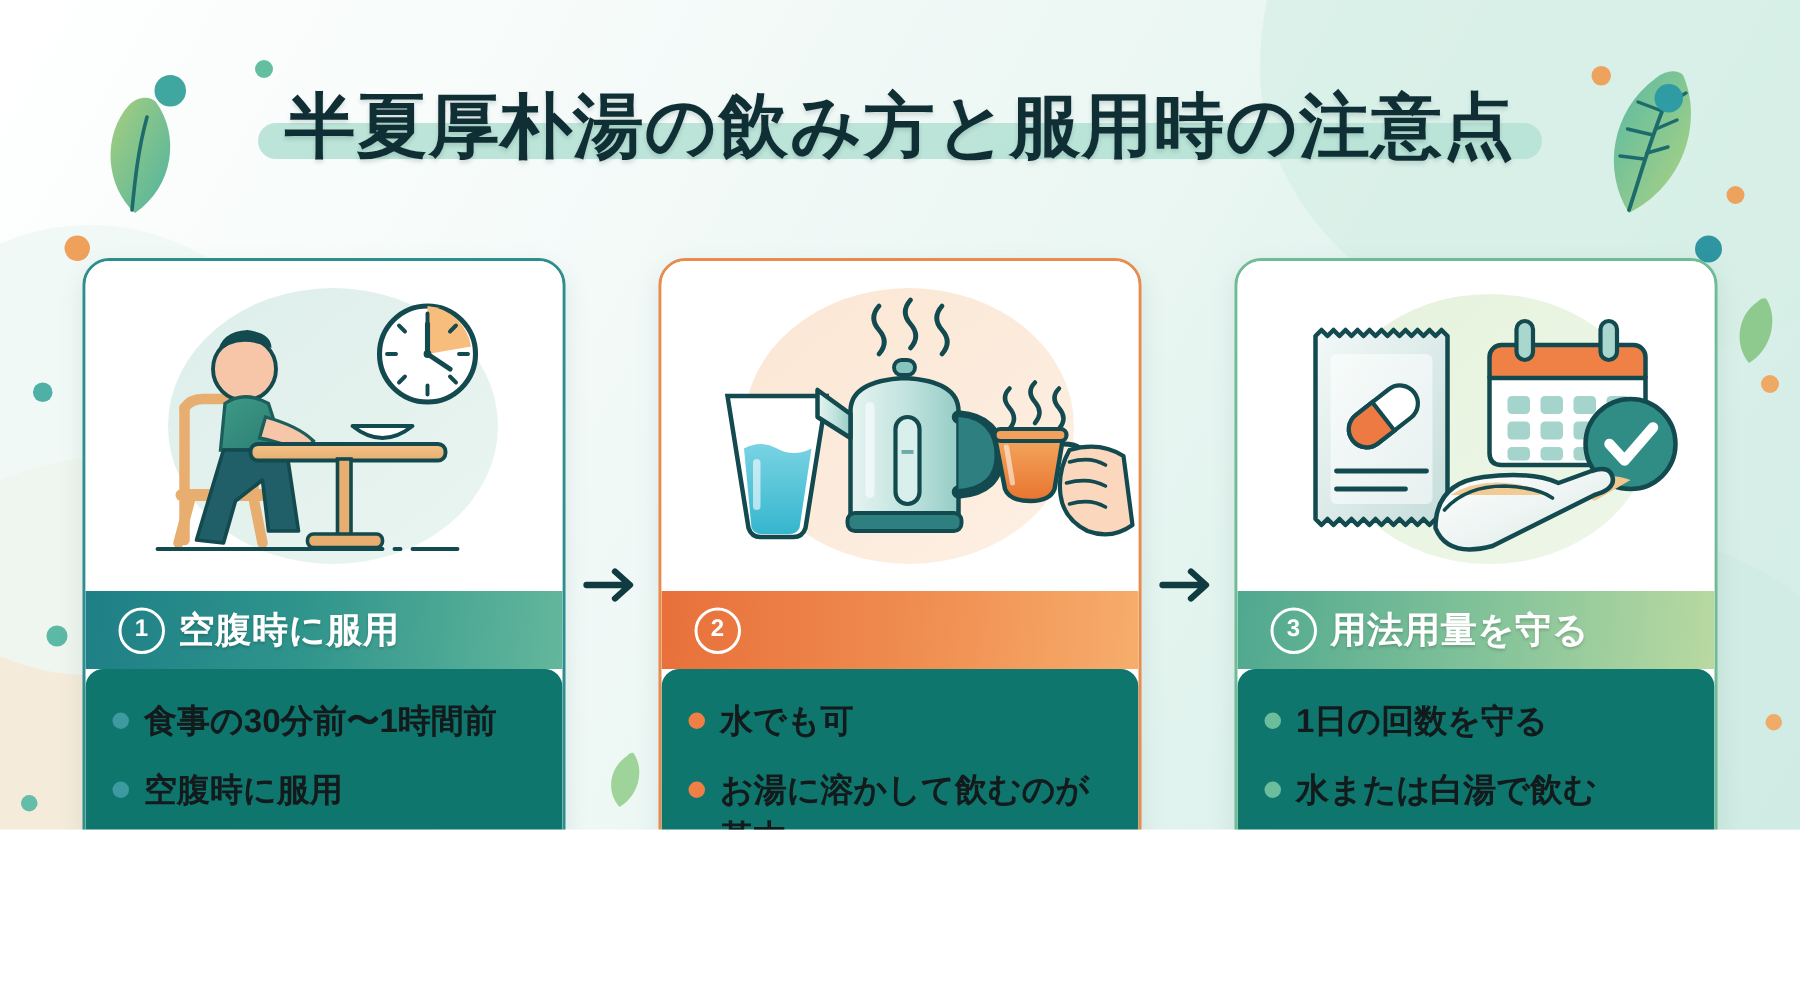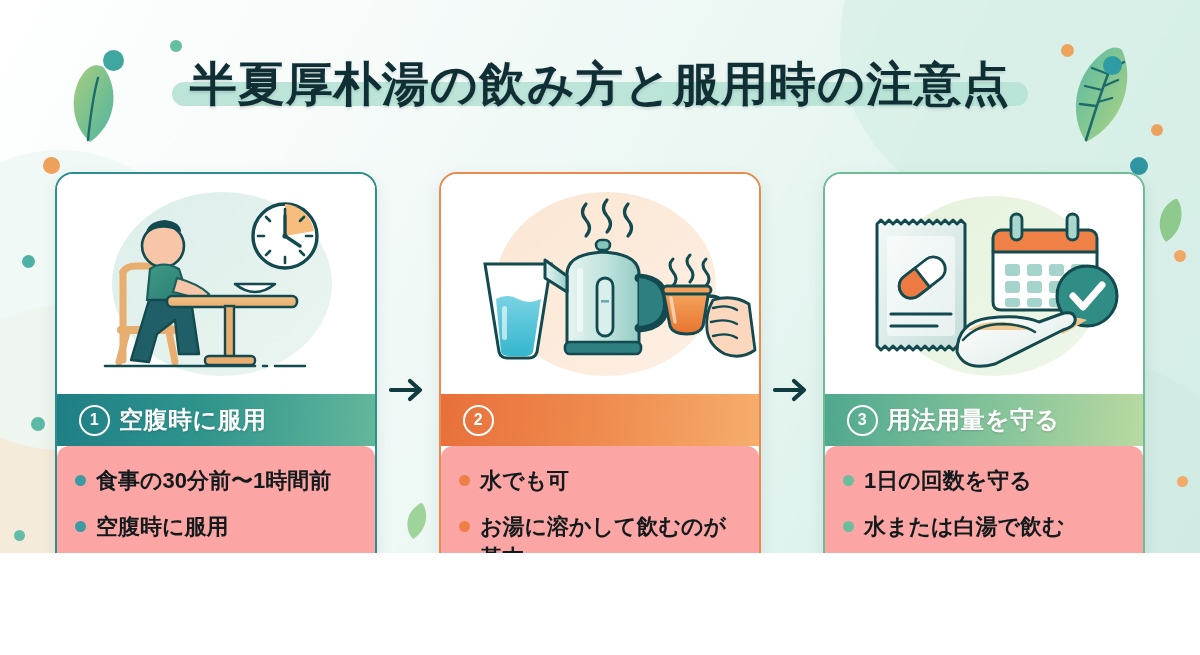--- a/index.html
+++ b/index.html
@@ -153,21 +153,21 @@
     display: flex; align-items: center; justify-content: center;
     font-size: 16px; font-weight: 700;
     line-height: 1;
     flex: none;
     text-shadow: none;
   }
 
   .bullets {
     flex: 1;
     padding: 20px 20px 10px 18px;
-    background: #fca5a5;
+    background: #0f766e;
     border-radius: 12px;
   }
   .bullet-row {
     display: flex;
     align-items: flex-start;
     gap: 10px;
     margin-bottom: 16px;
   }
   .bullet-dot {
     width: 11px; height: 11px;

